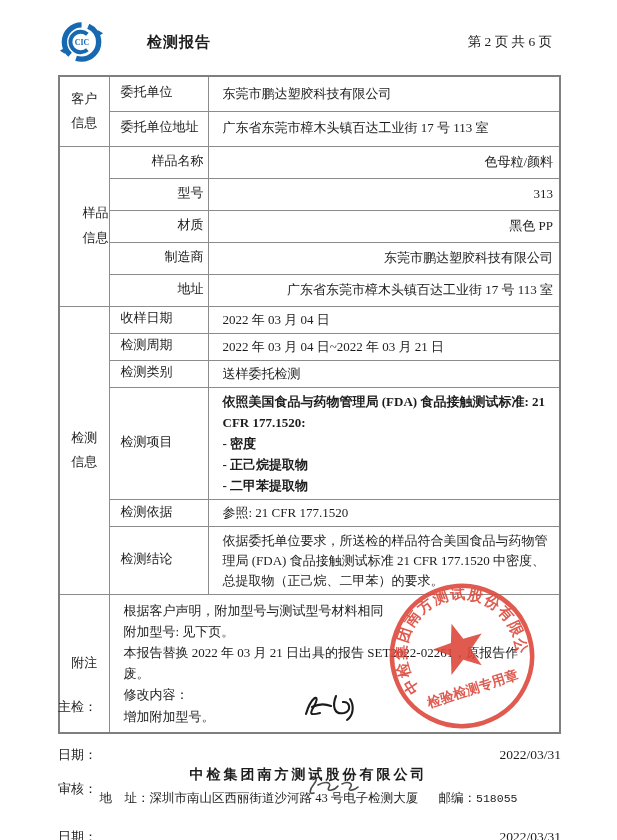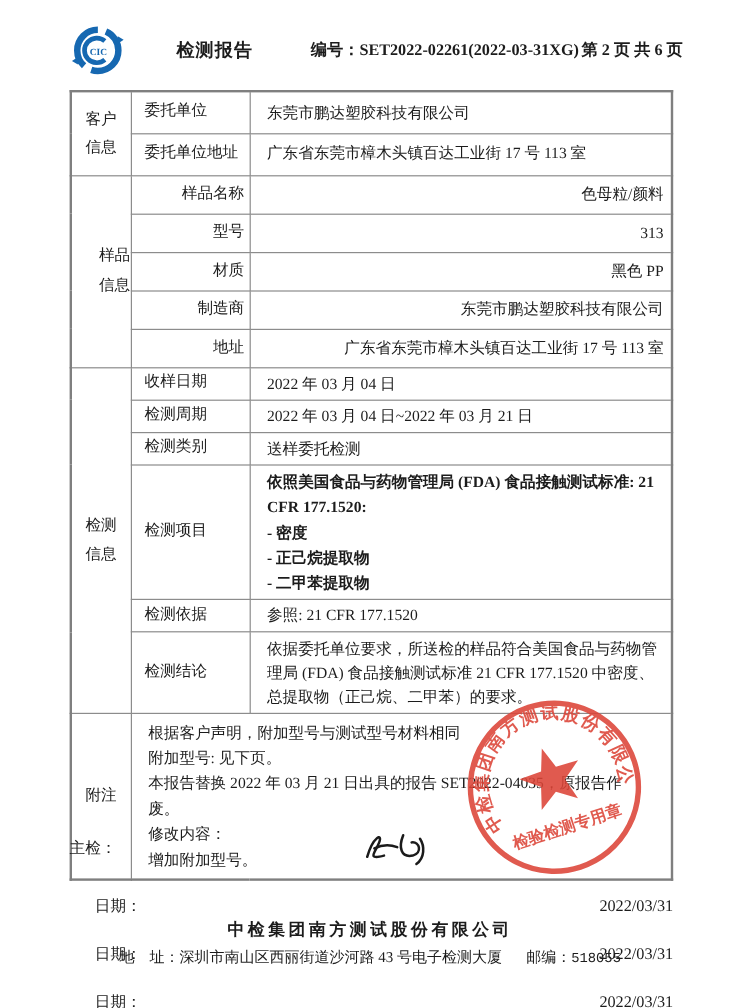--- a/index.html
+++ b/index.html
@@ -5,25 +5,25 @@
   * { margin:0; padding:0; box-sizing:border-box; }
   html,body { background:#ffffff; }
   body {
     width:617px; height:840px; position:relative; overflow:hidden;
     font-family:"Liberation Serif","DejaVu Serif",serif;
     color:#1c1c1c; font-size:13px;
   }
   .page { position:absolute; inset:0; }
 
   
-  .hdr { position:absolute; top:18px; left:58px; right:48px; height:48px; display:flex; align-items:center; }
+  .hdr { position:absolute; top:18px; left:58px; right:65px; height:48px; display:flex; align-items:center; }
   .logo { width:47px; height:44px; flex:0 0 auto; }
   .hdr-title { font-weight:bold; font-size:15px; margin-left:42px; letter-spacing:1px; }
   .hdr-no { font-weight:bold; font-size:13.5px; margin-left:48px; white-space:nowrap; }
-  .hdr-page { font-weight:bold; font-size:13.5px; margin-left:auto; white-space:nowrap; }
+  .hdr-page { font-weight:normal; font-size:13.5px; margin-left:auto; white-space:nowrap; }
 
   
   table.rpt {
     position:absolute; top:75px; left:58px; width:503px;
     border-collapse:collapse; table-layout:fixed;
   }
   table.rpt td { border:1px solid #8c8c8c; vertical-align:middle; }
   table.rpt { border:2px solid #7f7f7f; }
   td.sec { width:50px; text-align:center; line-height:1.9; font-size:13px; }
   td.lbl { width:99px; padding:0 4px 3px 11px; }
@@ -32,21 +32,21 @@
   tr.r-s td { height:32px;text-align:right; }
   tr.r-t td { height:25px; }
   td.val .ln { line-height:1.62;font-weight:bold; }
   td.notes-cell { padding:5px 24px 5px 14px; }
   td.notes-cell .ln { line-height:1.62; }
 
   
   .signs { position:absolute; top:686px; left:58px; width:503px; display:flex;flex-direction:column; }
   .sign-col { flex:1 1 33.3%; display:flex; flex-direction:column; }
   .sign-row { display:flex; align-items:center; height:42px; }
-  .date-row { display:flex; align-items:center; height:26px; margin-top:14px;margin-left:21px; }
+  .date-row { display:flex; align-items:center; height:26px; margin-top:14px; }
   .sign-label { width:46px; flex:0 0 auto; font-size:13px; }
   .sig-box { flex:1; display:flex; justify-content:center; align-items:center; }
   .date-val { flex:1; text-align:right; font-size:13.5px; }
 
   
   .stamp { position:absolute; left:386px; top:580px; width:152px; height:152px; opacity:.88; pointer-events:none; }
 
   
   .ftr { position:absolute; top:766px; left:0; width:617px; text-align:center; }
   .ftr-company { font-weight:bold; font-size:14px; letter-spacing:3px; margin-bottom:5px; }
@@ -62,21 +62,20 @@
   <div class="hdr">
     <svg class="logo" viewBox="0 0 48 44">
       <circle cx="24" cy="22" r="17.5" fill="none" stroke="#1668b1" stroke-width="5.5" stroke-dasharray="42 7 42 7" stroke-dashoffset="58"></circle>
       <polygon points="41,10 46,13 40,17" fill="#1668b1"></polygon>
       <polygon points="7,34 2,31 8,27" fill="#1668b1"></polygon>
       <circle cx="24" cy="22" r="12" fill="#ffffff"></circle>
       <path d="M30 14 A10.5 10.5 0 1 0 30 30" fill="none" stroke="#1668b1" stroke-width="4"></path>
       <text x="24.5" y="25.5" font-size="8" font-weight="bold" text-anchor="middle" font-family="Liberation Serif, DejaVu Serif, serif" fill="#1668b1">CIC</text>
     </svg>
     <div class="hdr-title">检测报告</div>
-    <div class="hdr-no"><span>编号：</span><span>SET2022-02261(2022-03-31XG)</span></div>
     <div class="hdr-page">第 2 页 共 6 页</div>
   </div>
 
   <table class="rpt">
     <colgroup>
         <col style="width:50px">
         <col style="width:99px">
         <col>
       </colgroup>
 
@@ -151,21 +150,21 @@
     <tr>
       <td class="lbl">检测结论</td>
       <td class="val" style="height:68px">依据委托单位要求，所送检的样品符合美国食品与药物管理局 (FDA) 食品接触测试标准 21 CFR 177.1520 中密度、总提取物（正己烷、二甲苯）的要求。</td>
     </tr>
 
     <tr>
       <td class="sec">附注</td>
       <td class="notes-cell" colspan="2">
         <div class="ln">根据客户声明，附加型号与测试型号材料相同</div>
         <div class="ln">附加型号: 见下页。</div>
-        <div class="ln">本报告替换 2022 年 03 月 21 日出具的报告 SET2022-04035，原报告作废。</div>
+        <div class="ln">本报告替换 2022 年 03 月 21 日出具的报告 SET2022-02261，原报告作废。</div>
         <div class="ln">修改内容：</div>
         <div class="ln">增加附加型号。</div>
       </td>
     </tr>
   </tbody>
     </table>
 
   <div class="signs">
     <div class="sign-col">
       <div class="sign-row">
@@ -180,20 +179,32 @@
             </g>
           </svg>
         </span>
       </div>
       <div class="date-row">
         <span class="sign-label">日期：</span>
         <span class="date-val">2022/03/31</span>
       </div>
     </div>
     <div class="sign-col">
+      <div class="sign-row">
+        <span class="sign-label">审核：</span>
+        <span class="sig-box">
+          <svg width="82" height="40" viewBox="0 0 82 40" aria-label="">
+            <g fill="none" stroke="#4a4a4a" stroke-width="1.6" stroke-linecap="round">
+              <path d="M18 10 C24 6 26 10 22 15 C18 20 16 26 22 24"></path>
+              <path d="M26 16 C33 12 40 13 37 18 C34 23 42 22 46 17"></path>
+              <path d="M50 15 C56 12 62 14 58 19 C55 23 63 21 66 18"></path>
+            </g>
+          </svg>
+        </span>
+      </div>
       <div class="date-row">
         <span class="sign-label">日期：</span>
         <span class="date-val">2022/03/31</span>
       </div>
     </div>
     <div class="sign-col">
       <div class="date-row">
         <span class="sign-label">日期：</span>
         <span class="date-val">2022/03/31</span>
       </div>

